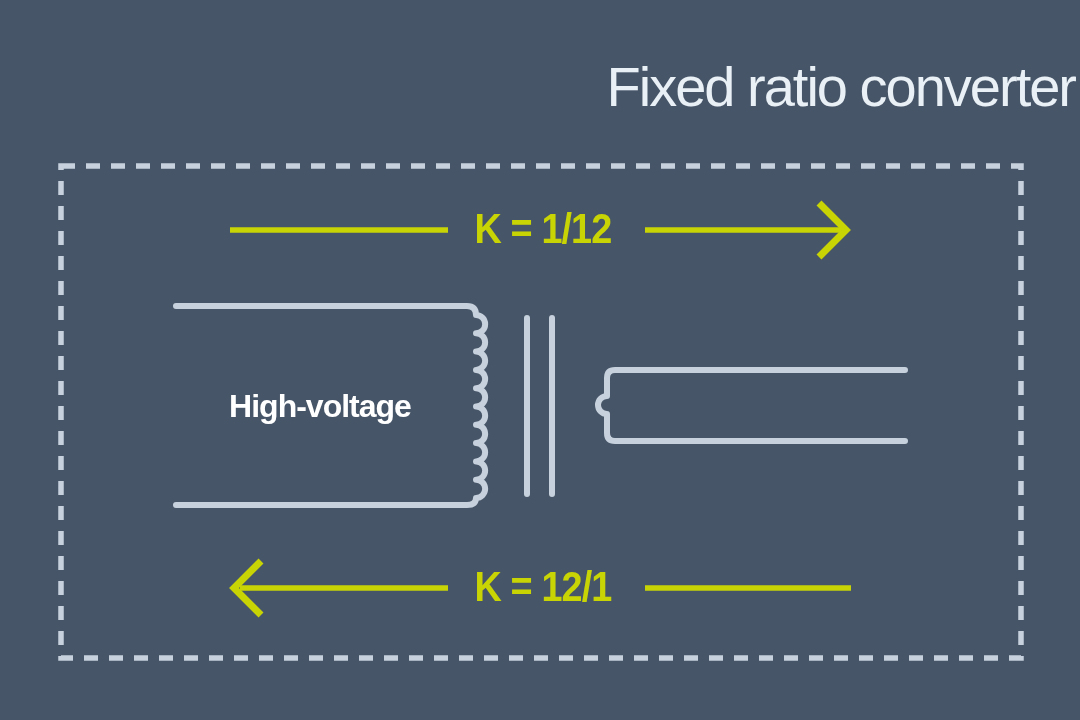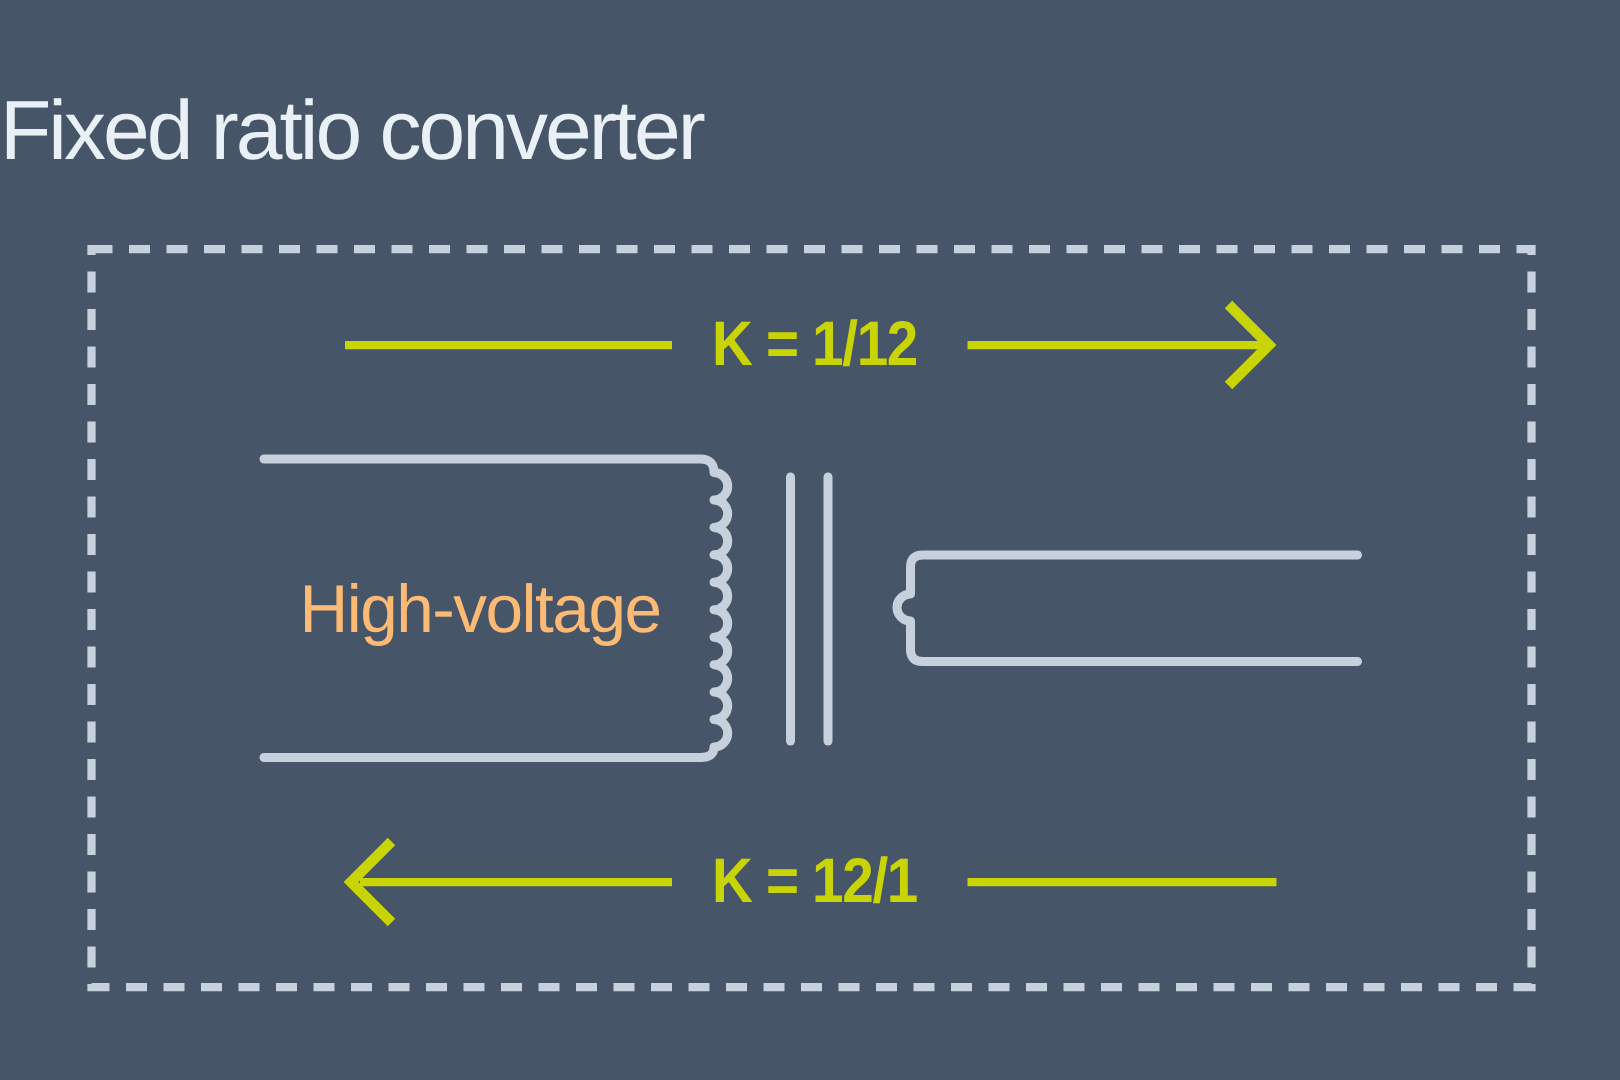--- a/index.html
+++ b/index.html
@@ -6,34 +6,34 @@
   .stage{
     position:relative;
     width:1080px;height:720px;
     background:#475568;
     overflow:hidden;
     font-family:"Liberation Sans", sans-serif;
   }
   .title{
     position:absolute;
     left:0;right:5px;top:54px;
-    text-align:left;
+    text-align:right;
     font-size:56px;
     font-weight:300;
     letter-spacing:-2px;
     color:#e9f0f6;
   }
   svg.canvas{position:absolute;left:0;top:0;}
   .node-label{
     position:absolute;
     transform:translate(-50%,-50%);
-    font-size:45px;
-    font-weight:400;
+    font-size:32px;
+    font-weight:700;
     letter-spacing:-1px;
-    color:#fdba74;
+    color:#ffffff;
     white-space:nowrap;
   }
   .hv{left:320px;top:406px;}
   .lv{left:758px;top:406px;}
   .k-label{
     position:absolute;
     transform:translate(-50%,-50%) scaleX(0.9);
     font-size:42px;
     font-weight:700;
     letter-spacing:-1px;

